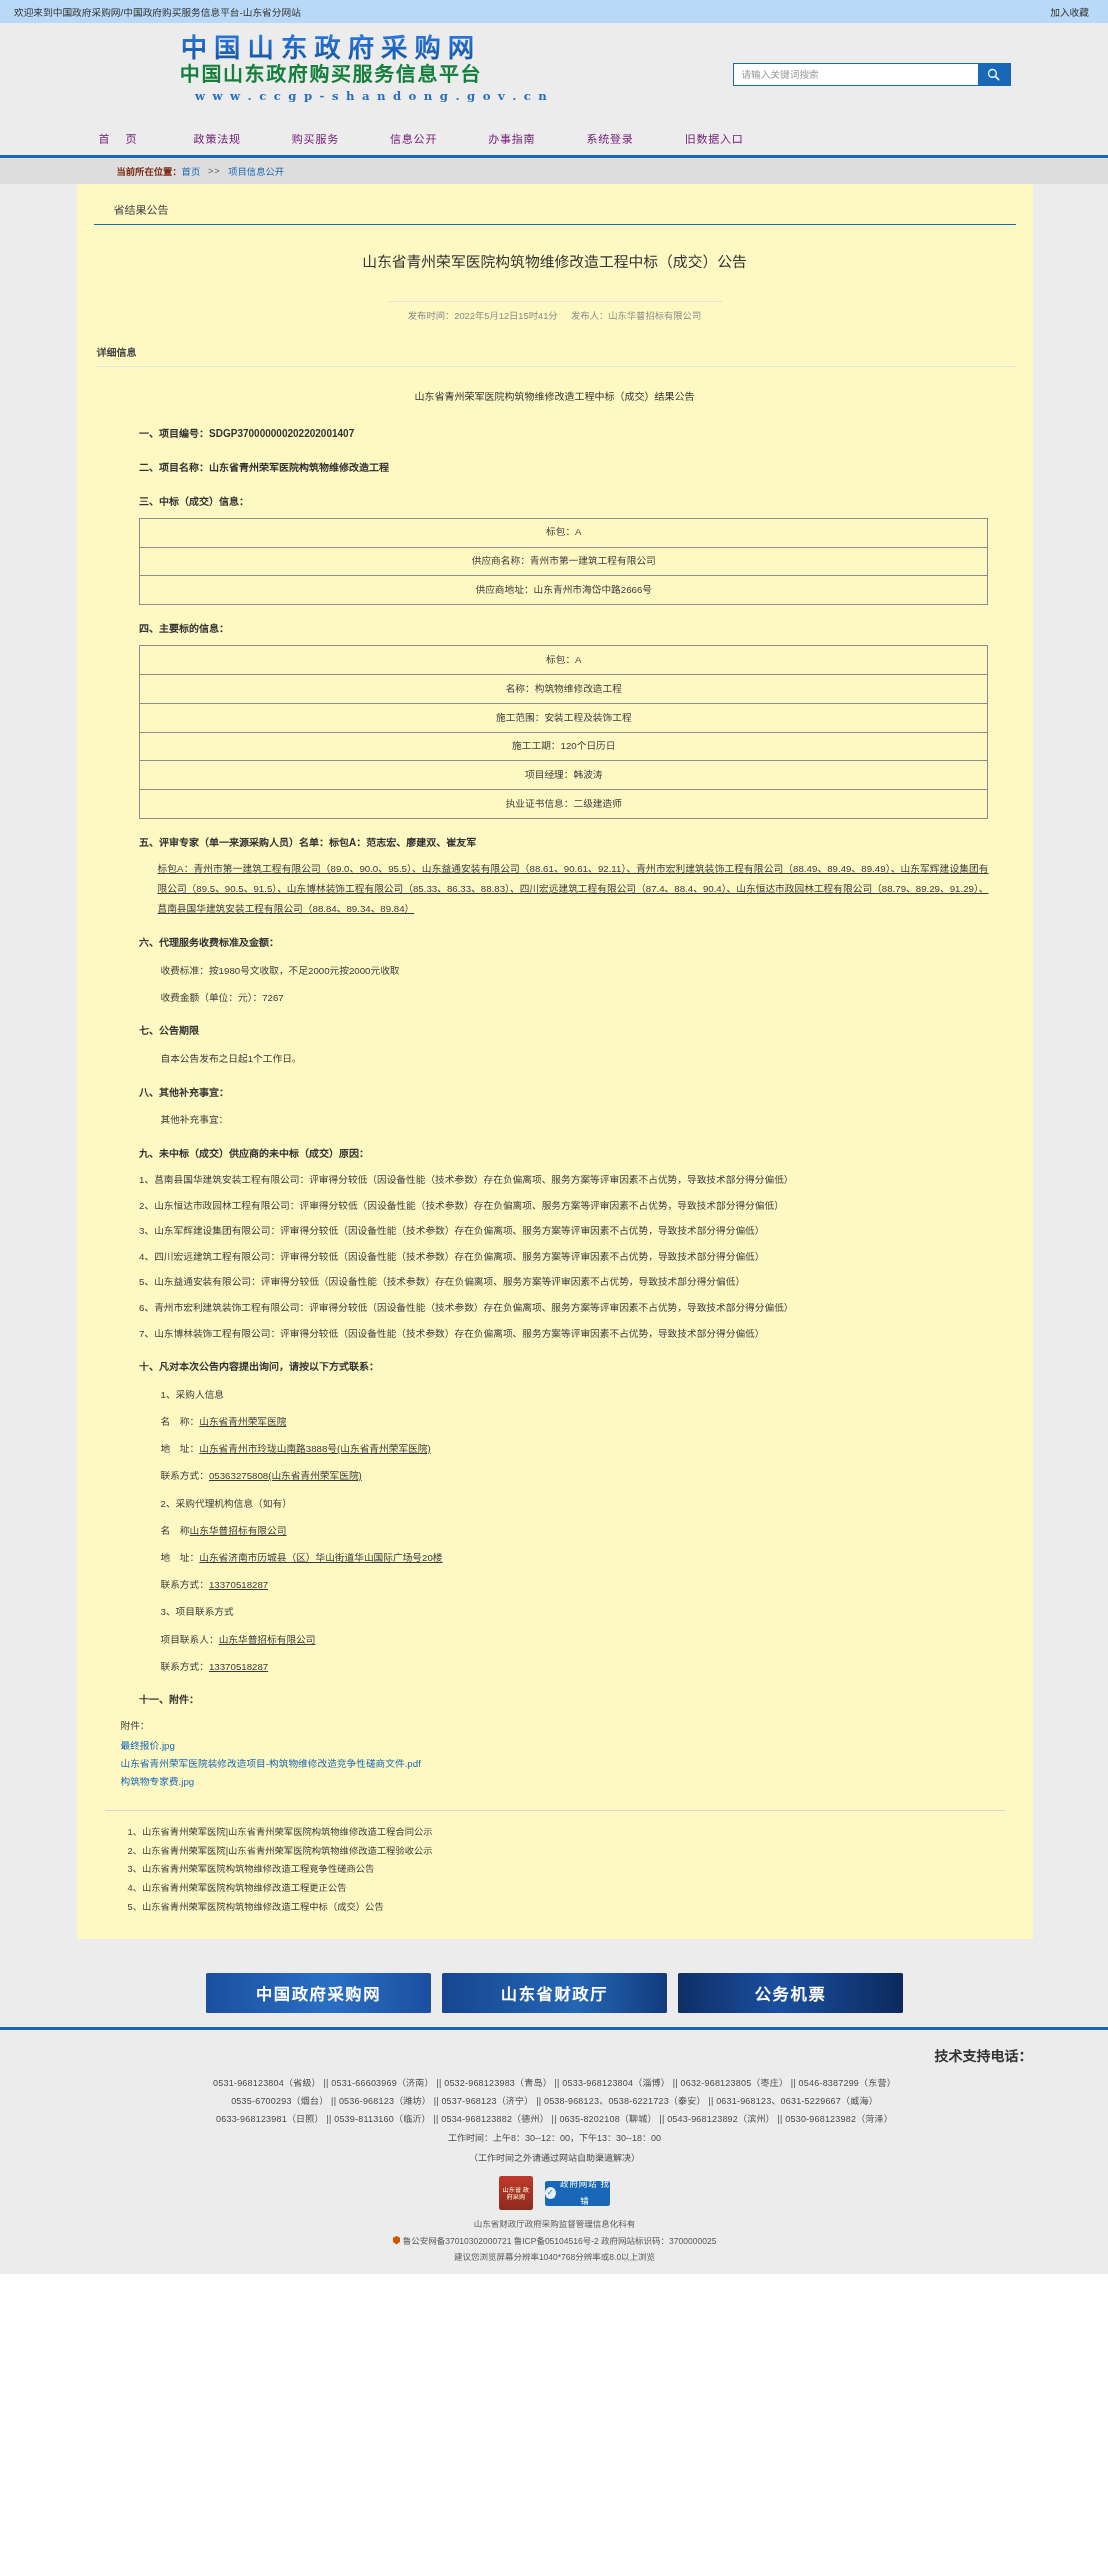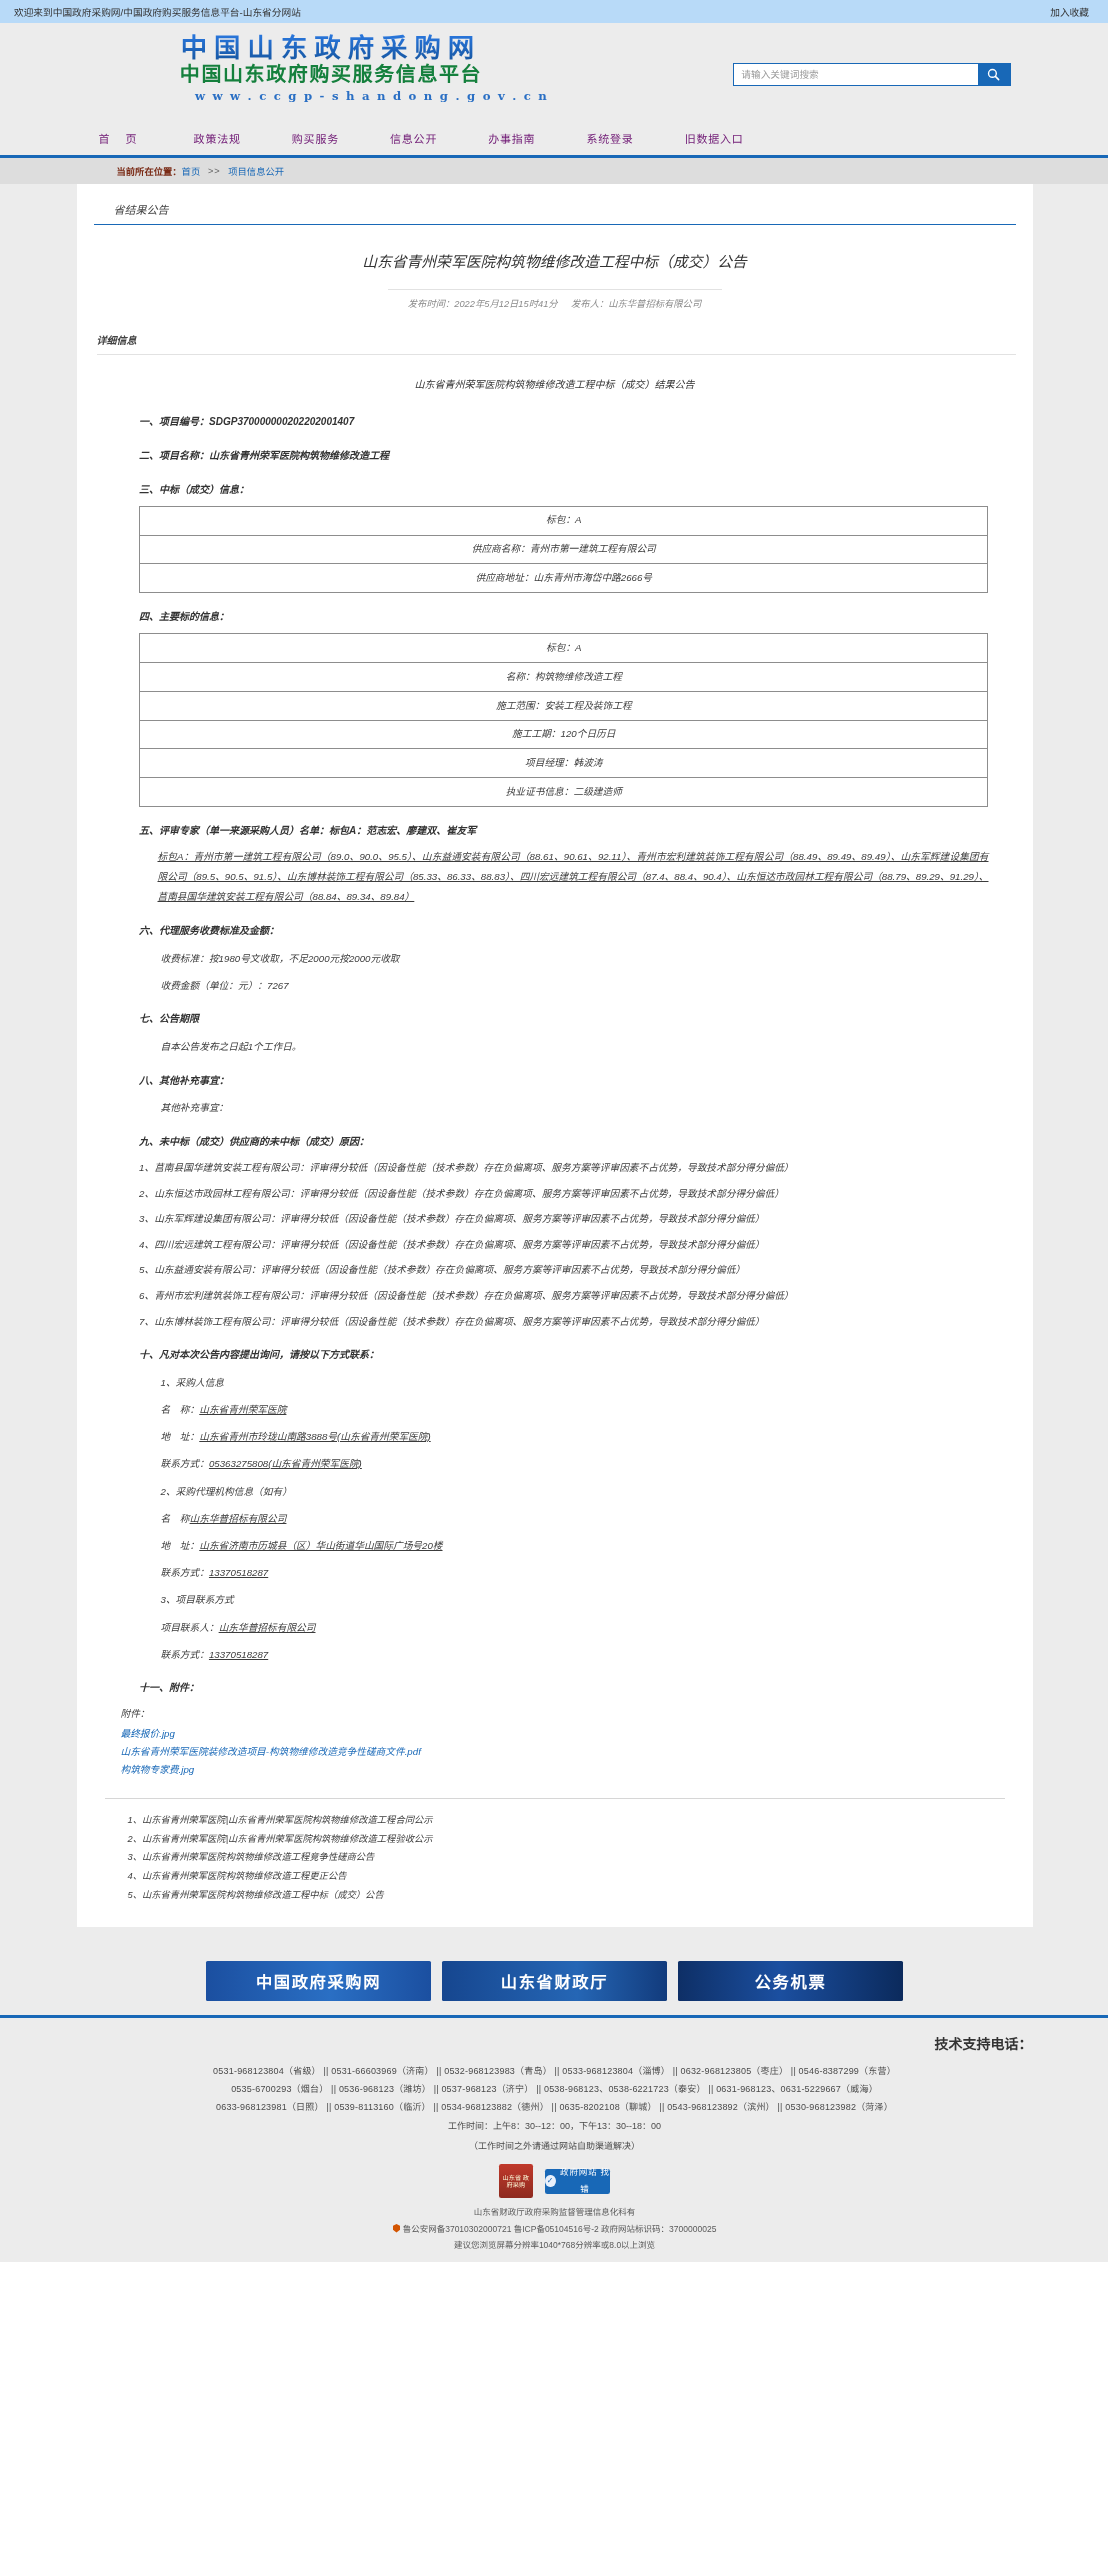--- a/index.html
+++ b/index.html
@@ -145,23 +145,22 @@
   .crumb-link { color: #1868b7; cursor:pointer; }
   .crumb-sep { color: #666; margin: 0 7.8px; letter-spacing:0.8px; }
   
   .page {
     background: #ececec;
     padding: 0 0 20px 0;
   }
   .card {
     width: 956px;
     margin: 0 auto;
-    background: #ffffff;
+    background: #fef9c3;
     padding: 0 0 23px 0;
-    font-style: italic;
   }
   .sec-label {
     padding: 17px 0 6.2px 20px;
     font-size: 11px;
     color: #444;
     border-bottom: 1.6px solid #1868b7;
     margin: 0 17px;
   }
   .doc-title {
     text-align:center;
@@ -170,21 +169,21 @@
     font-weight: normal;
     padding: 26.4px 47px 0 47px;
     line-height: 1.5;
     font-family: "DejaVu Sans","Liberation Sans",sans-serif;
   }
   .doc-meta {
     text-align:center;
     font-size: 9.3px;
     color: #8a8a8a;
     border-top: 0.8px solid #e2e2e2;
-    margin: 16px auto 0 auto;
+    margin: 28px auto 0 auto;
     width: 334px;
     padding-top: 6.2px;
   }
   .doc-meta span { margin: 0 5.4px; }
   .detail-label {
     margin: 22px 17px 0 20px;
     font-size: 10px;
     font-weight: bold;
     color: #444;
     padding-bottom: 6.2px;

